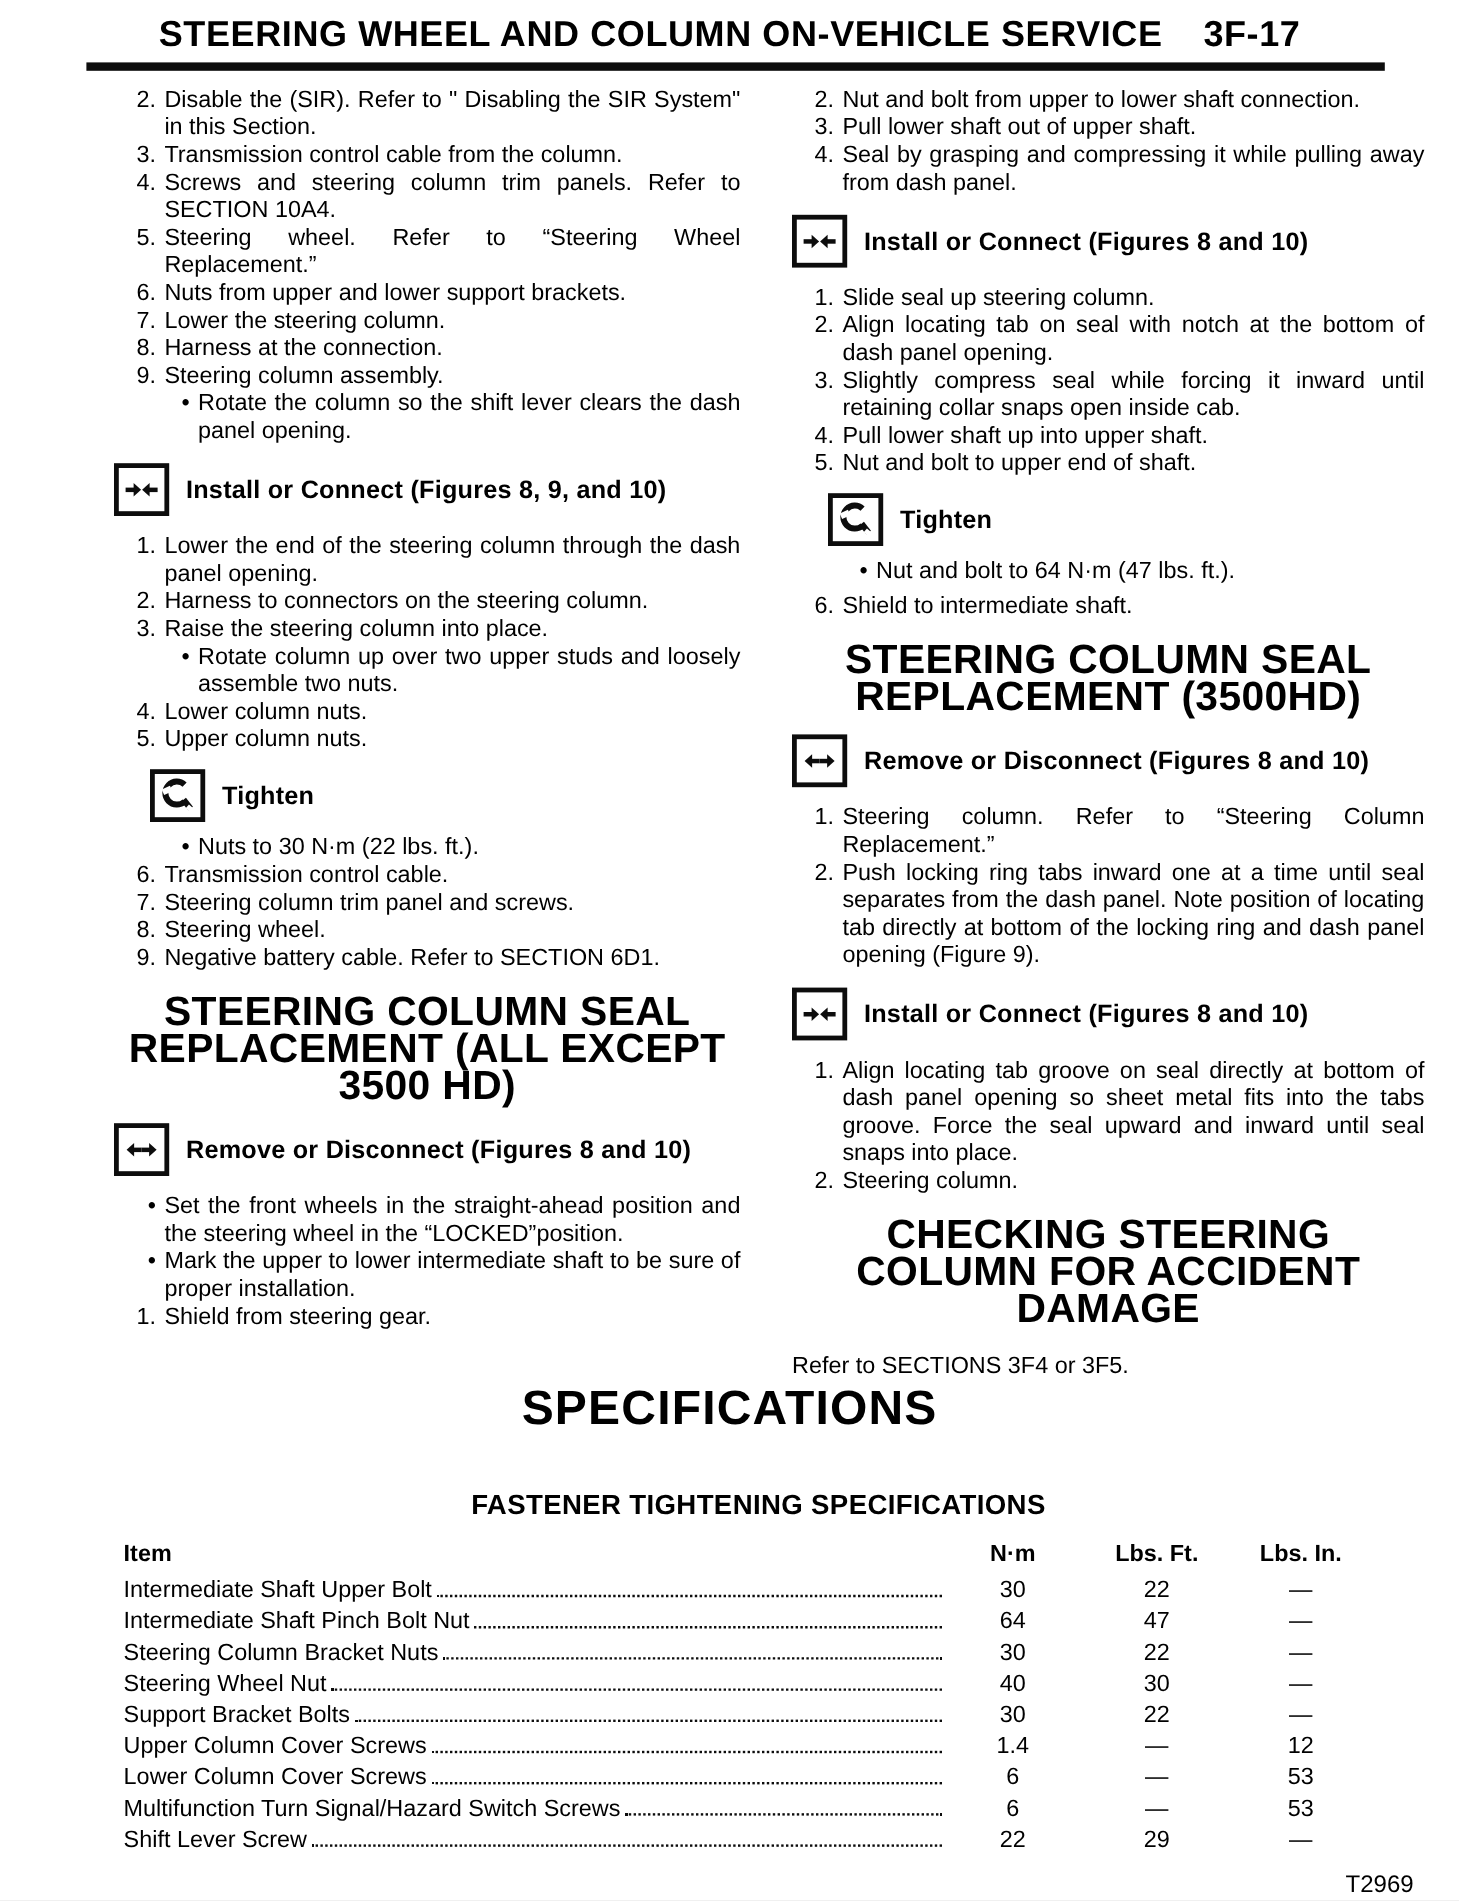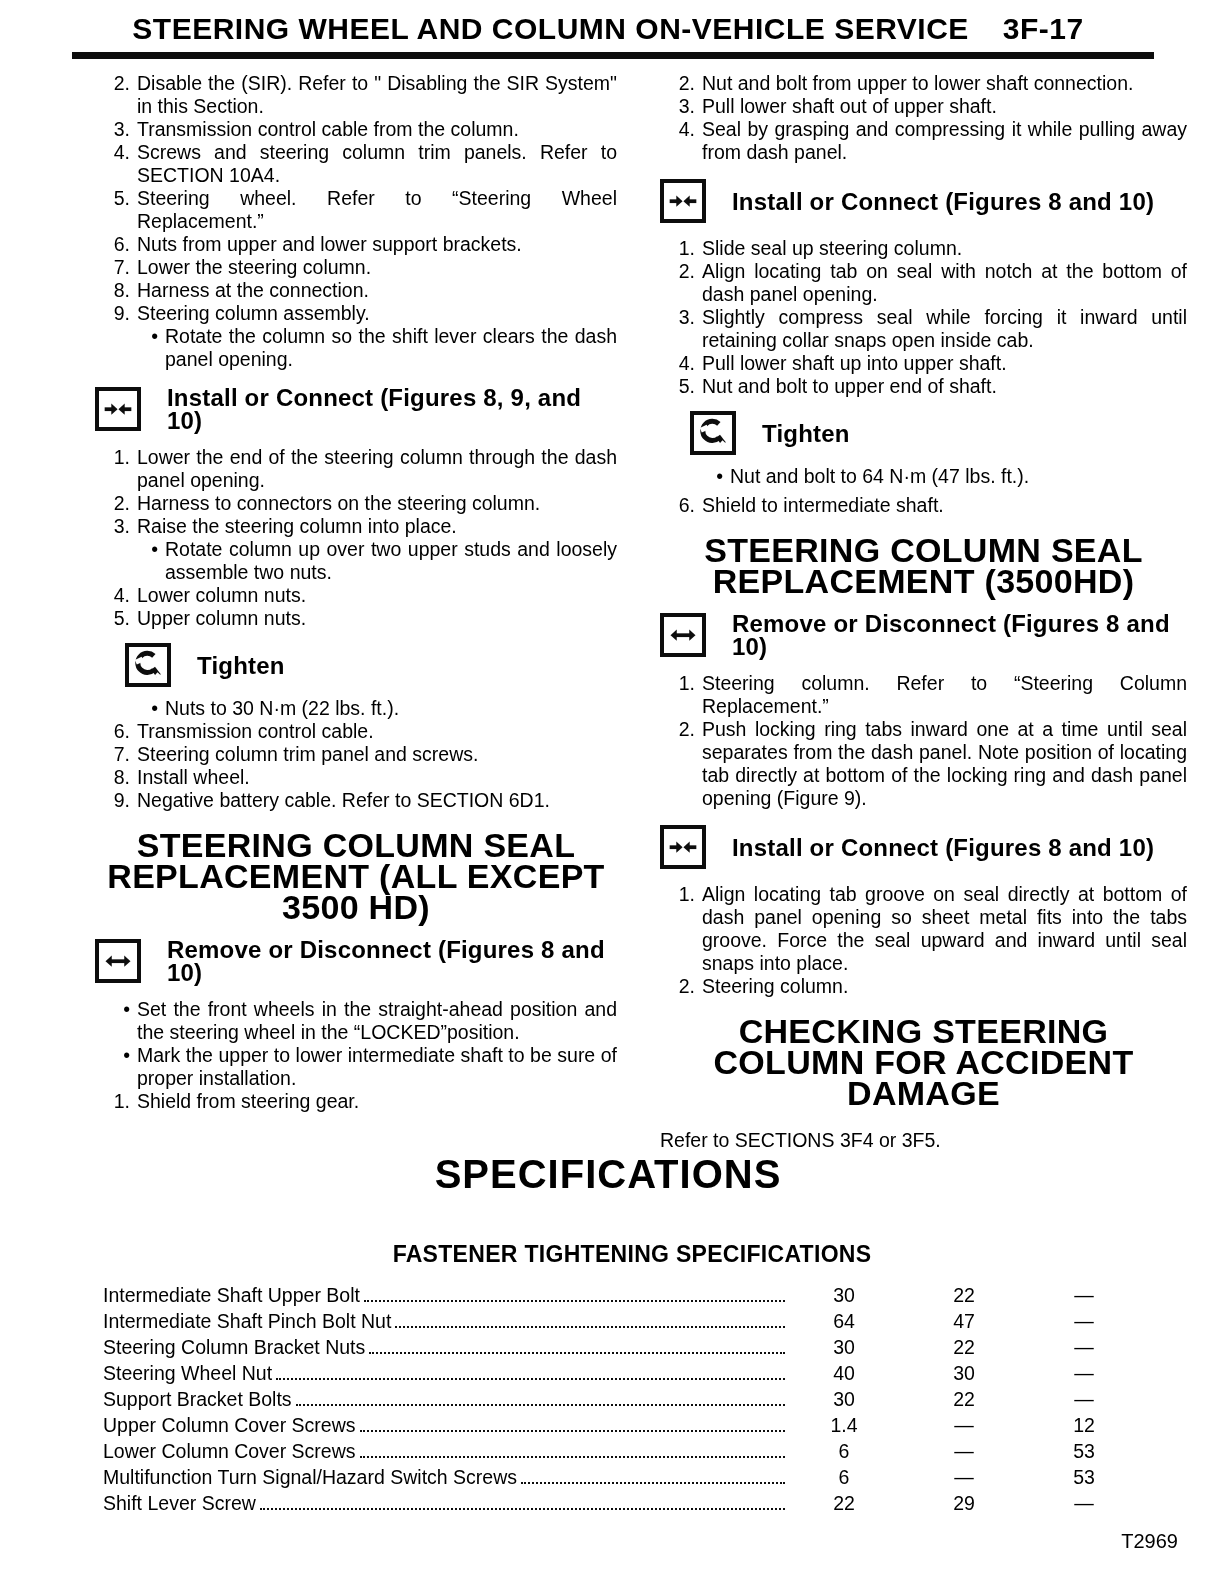--- a/index.html
+++ b/index.html
@@ -19,21 +19,21 @@
   .col-right { left:660px; width:527px; }
 
   .li { display:flex; }
   .li .n { flex:0 0 42px; text-align:right; padding-right:7px; box-sizing:border-box; }
   .li .t { flex:1; text-align:justify; }
   .li.sub .n { flex:0 0 70px; }
 
   .ih { display:flex; align-items:center; margin:15px 0 14px; }
   .ih .box { flex:0 0 46px; height:44px; border:4px solid #0d0d0d; box-sizing:border-box;
              display:flex; align-items:center; justify-content:center; background:#fff; }
-  .ih .lbl { font-weight:700; font-size:24px; padding-left:26px; letter-spacing:.2px; }
+  .ih .lbl { font-weight:700; font-size:21px; padding-left:14px; letter-spacing:.2px; }
   .ih.tight { margin-left:30px; margin-top:13px; margin-bottom:10px; }
   .ih svg { display:block; }
 
   .sec-h { text-align:center; font-weight:700; font-size:34px; line-height:31px;
            margin:18px 0 12px; letter-spacing:.3px; }
   .gap6 { height:6px; }
   .refer { margin-top:20px; }
 
   .specs { position:absolute; top:1152px; left:0; width:100%; }
   .specs .big { text-align:center; font-size:40px; font-weight:700; letter-spacing:1px; }
@@ -155,21 +155,21 @@
     <div class="li">
         <span class="n">6.</span>
         <span class="t">Transmission control cable.</span>
       </div>
     <div class="li">
         <span class="n">7.</span>
         <span class="t">Steering column trim panel and screws.</span>
       </div>
     <div class="li">
         <span class="n">8.</span>
-        <span class="t">Install wheel.</span>
+        <span class="t">Steering wheel.</span>
       </div>
     <div class="li">
         <span class="n">9.</span>
         <span class="t">Negative battery cable. Refer to SECTION 6D1.</span>
       </div>
 
     <div class="sec-h">STEERING COLUMN SEAL REPLACEMENT (ALL EXCEPT 3500 HD)</div>
 
     <div class="ih">
       <span class="box">
@@ -313,20 +313,27 @@
 
     <div class="sec-h">CHECKING STEERING COLUMN FOR ACCIDENT DAMAGE</div>
     <div class="refer">Refer to SECTIONS 3F4 or 3F5.</div>
   </div>
 
   <div class="specs">
     <div class="big">SPECIFICATIONS</div>
     <div class="sub">FASTENER TIGHTENING SPECIFICATIONS</div>
 
     <div class="tbl">
+      <div class="trow head">
+        <span class="lab">Item</span>
+        <span class="lead"></span>
+        <span class="c1">N·m</span>
+        <span class="c2">Lbs. Ft.</span>
+        <span class="c3">Lbs. In.</span>
+      </div>
 
       <div class="trow">
         <span class="lab">Intermediate Shaft Upper Bolt</span>
           <span class="lead"></span>
         <span class="c1">30</span>
           <span class="c2">22</span>
           <span class="c3">—</span>
       </div>
       <div class="trow">
         <span class="lab">Intermediate Shaft Pinch Bolt Nut</span>

